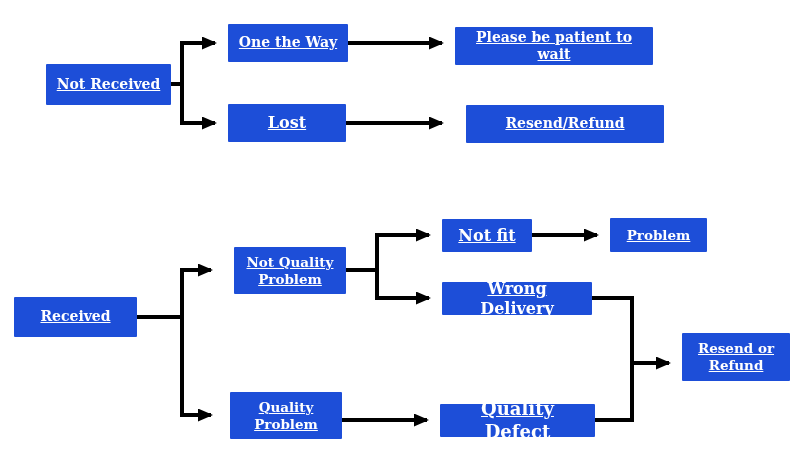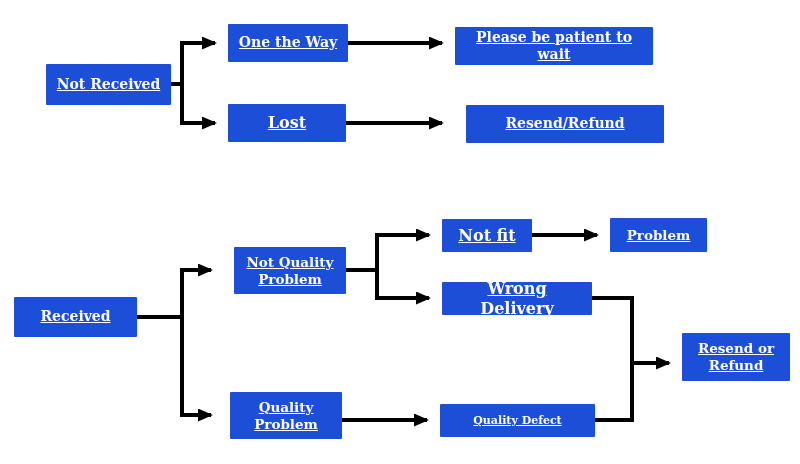--- a/index.html
+++ b/index.html
@@ -34,21 +34,21 @@
   .n-lost           {left:228px; top:104px; width:118px; height:38px; font-size:16px;}
   .n-please-wait    {left:455px; top:27px;  width:198px; height:38px; font-size:14px;}
   .n-resend-refund  {left:466px; top:105px; width:198px; height:38px; font-size:14px;}
   
   .n-received          {left:14px;  top:297px; width:123px; height:40px; font-size:14px;}
   .n-not-quality       {left:234px; top:247px; width:112px; height:47px; font-size:13.5px;}
   .n-quality-problem   {left:224px; top:392px; width:112px; height:47px; font-size:13.5px;margin-left:6px;}
   .n-not-fit           {left:442px; top:219px; width:90px;  height:33px; font-size:16px;}
   .n-exchange          {left:610px; top:218px; width:97px;  height:34px; font-size:13.5px;}
   .n-wrong-delivery    {left:442px; top:282px; width:150px; height:33px; font-size:16px;}
-  .n-quality-defect    {left:440px; top:404px; width:155px; height:33px; font-size:11px;}
+  .n-quality-defect    {left:440px; top:404px; width:155px; height:33px; font-size:18px;}
   .n-resend-or-refund  {left:682px; top:333px; width:108px; height:48px; font-size:13.5px;text-align:center;}
 </style>
 </head>
 <body>
 
 <div class="canvas">
 
   <svg class="connectors" viewBox="0 0 800 464" xmlns="http://www.w3.org/2000/svg">
     <defs>
       <marker id="arrow" markerUnits="userSpaceOnUse" markerWidth="15" markerHeight="13" refX="13" refY="6.5" orient="auto">

